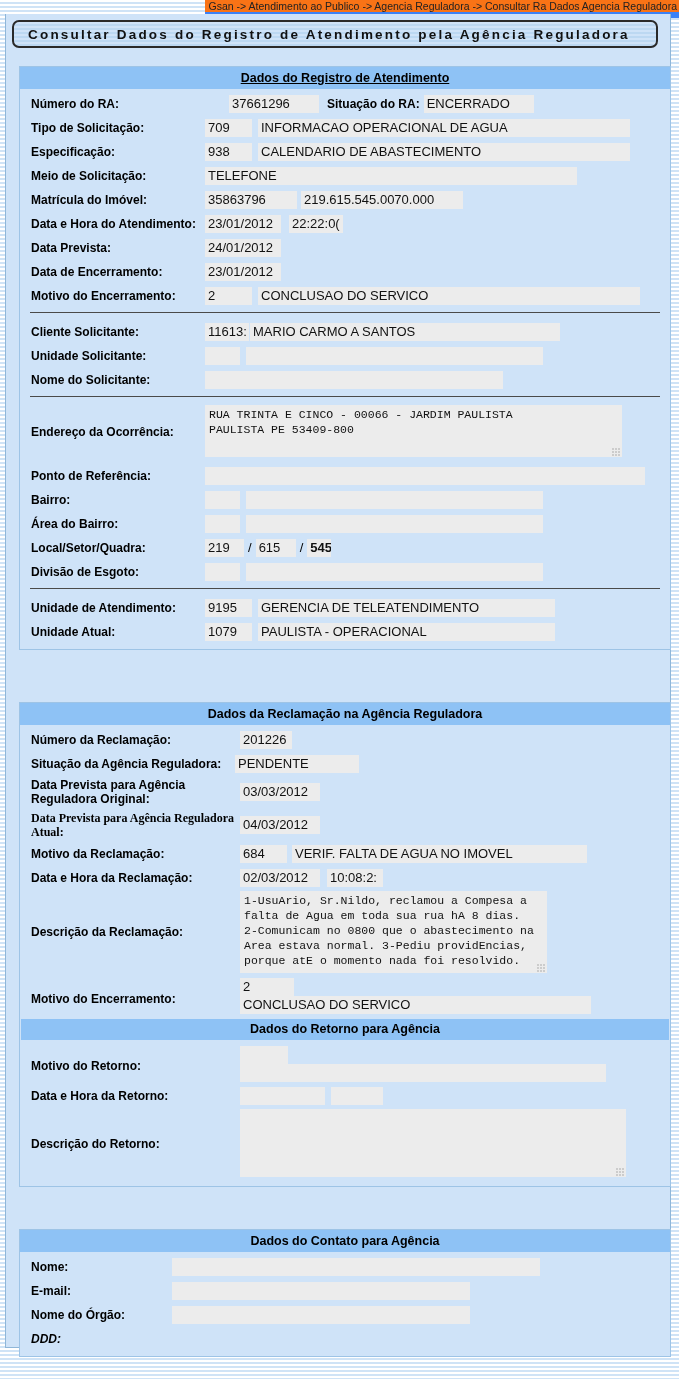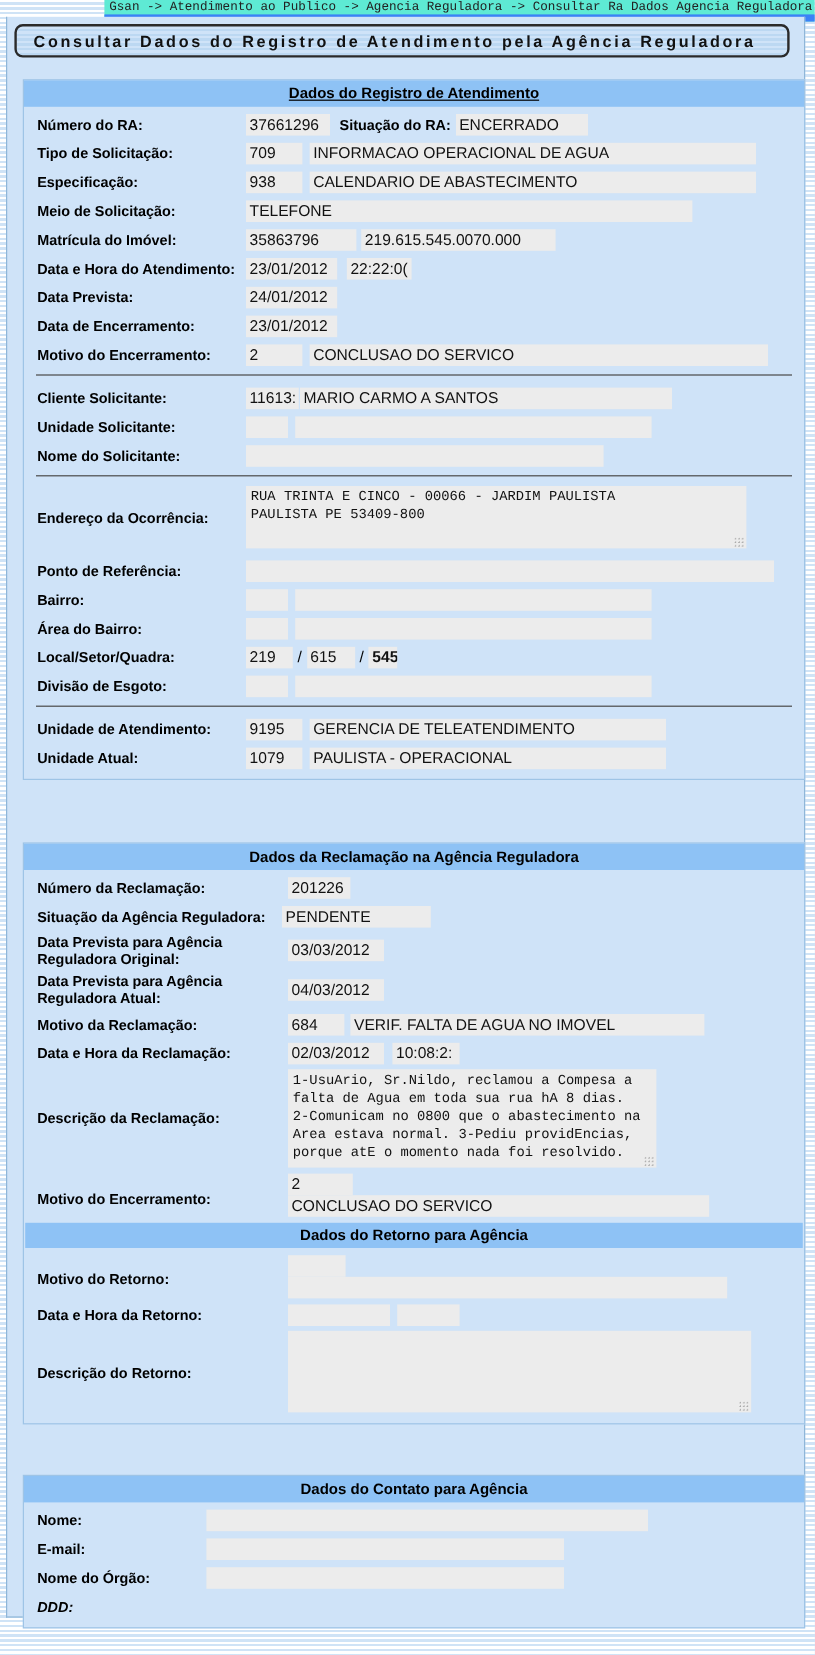--- a/index.html
+++ b/index.html
@@ -7,24 +7,24 @@
     width:679px;height:1379px;overflow:hidden;
     font-family:"Liberation Sans",sans-serif;
     background-color:#d6e8f7;
     background-image:repeating-linear-gradient(to bottom,#ffffff 0px,#ffffff 2px,#cfe3f6 2px,#cfe3f6 4px);
     font-size:12px;color:#000;
   }
   
   .crumbbar{height:13px;position:relative;}
   .crumb{
     position:absolute;right:0;top:0;height:12px;line-height:12px;
-    font-family:Liberation Mono, monospace;font-size:10.5px;
+    font-family:Liberation Sans, sans-serif;font-size:10.5px;
     color:#222;padding:0 2px 0 4px;white-space:nowrap;
     border-bottom:6px solid #3b82f6;
-    background:#5eead4;
+    background:#f97316;
   }
 
   
   .window{
     position:absolute;left:5px;top:14px;width:666px;height:1334px;
     border:1px solid #8fb6d8;border-top:none;
     background:#cfe3f8;
     box-sizing:border-box;
   }
   .titlebar{
@@ -94,21 +94,21 @@
   </div>
 
   <div class="panel" style="top:52px;">
     <div class="sechead underline">
       <span>Dados do Registro de Atendimento</span>
     </div>
     <div class="body">
 
       <div class="row">
         <div class="lbl">Número do RA:</div>
-        <div class="fld" style="width:70px;">37661296</div>
+        <div class="fld" style="width:90px;margin-left:24px;">37661296</div>
         <div class="lbl" style="width:auto;min-width:0;padding-left:8px;">Situação do RA:</div>
         <div class="fld" style="width:110px;margin-left:4px;">ENCERRADO</div>
       </div>
 
       <div class="row">
         <div class="lbl">Tipo de Solicitação:</div>
         <div class="fld" style="width:47px;">709</div>
         <div class="fld" style="width:372px;margin-left:6px;">INFORMACAO OPERACIONAL DE AGUA</div>
       </div>
 
@@ -242,21 +242,21 @@
         <div class="lbl" style="width:220px;min-width:220px;">Situação da Agência Reguladora:</div>
         <div class="fld" style="width:124px;margin-left:-5px;">PENDENTE</div>
       </div>
 
       <div class="row" style="min-height:30px;">
         <div class="lbl" style="width:220px;min-width:220px;">Data Prevista para Agência Reguladora Original:</div>
         <div class="fld" style="width:80px;">03/03/2012</div>
       </div>
 
       <div class="row" style="min-height:30px;">
-        <div class="lbl" style="width:220px;min-width:220px;">Data Prevista para Agência Reguladora Atual:</div>
+        <div class="lbl" style="width:220px;min-width:220px;font-family:Liberation Serif, serif;">Data Prevista para Agência Reguladora Atual:</div>
         <div class="fld" style="width:80px;">04/03/2012</div>
       </div>
 
       <div class="row">
         <div class="lbl" style="width:220px;min-width:220px;">Motivo da Reclamação:</div>
         <div class="fld" style="width:47px;">684</div>
         <div class="fld" style="width:295px;margin-left:5px;">VERIF. FALTA DE AGUA NO IMOVEL</div>
       </div>
 
       <div class="row">

